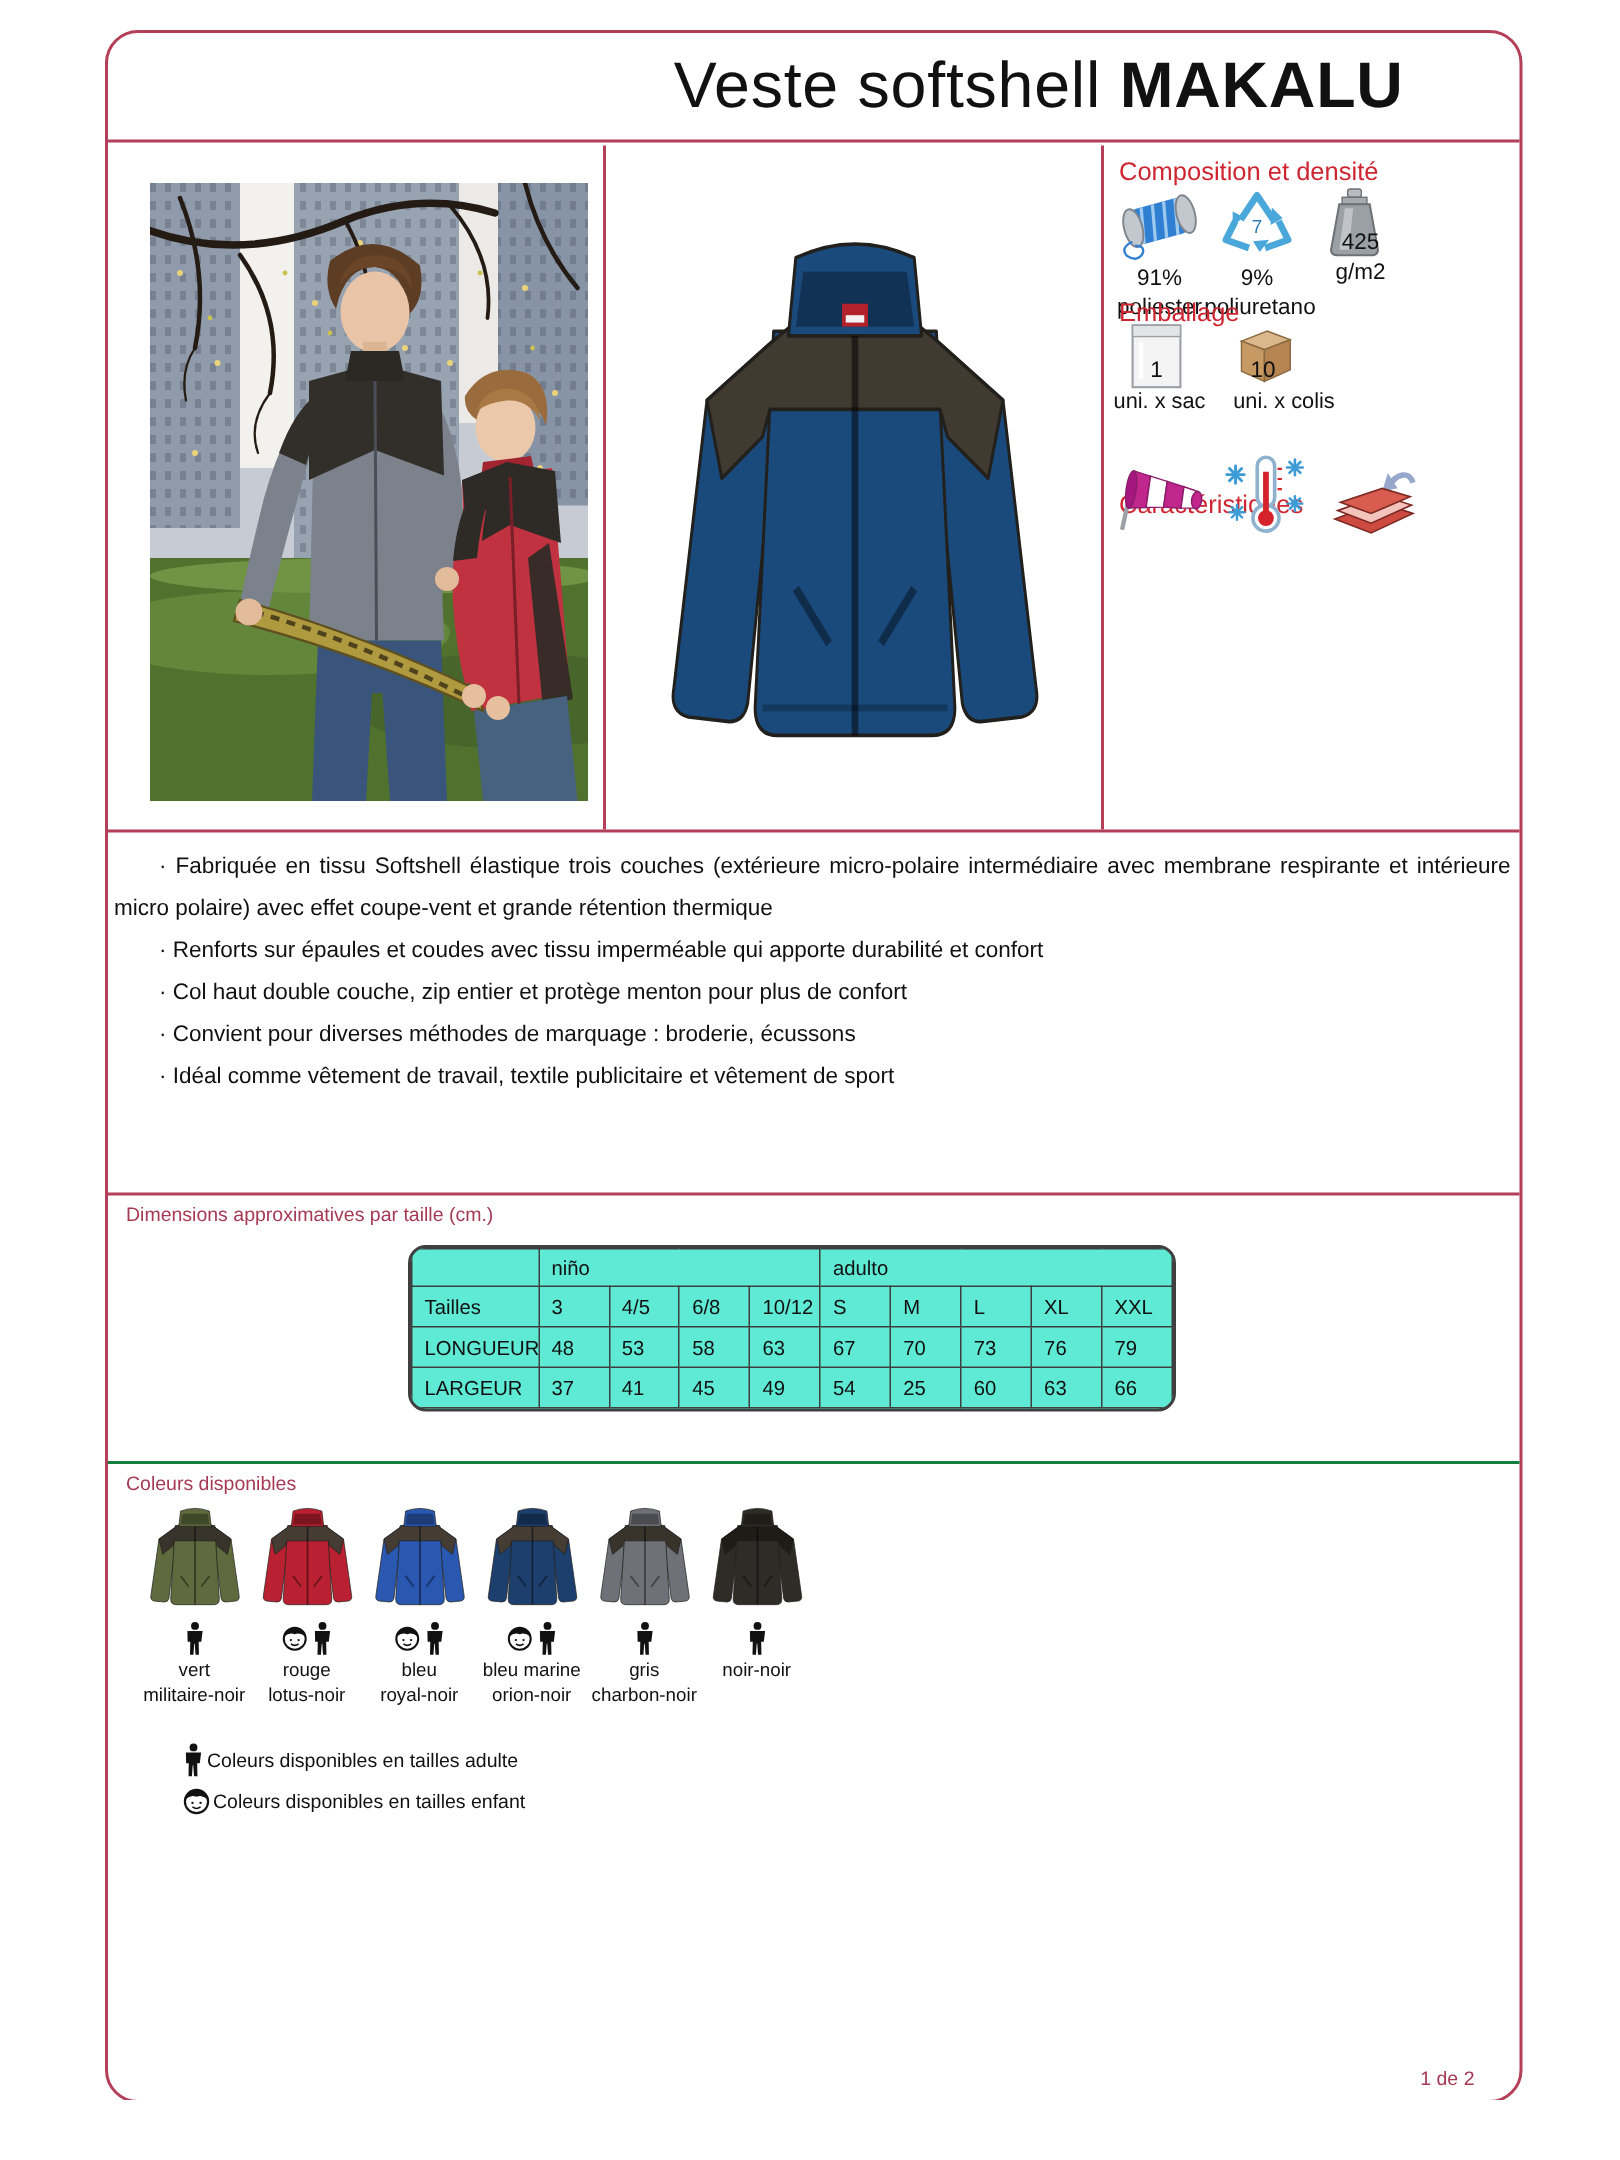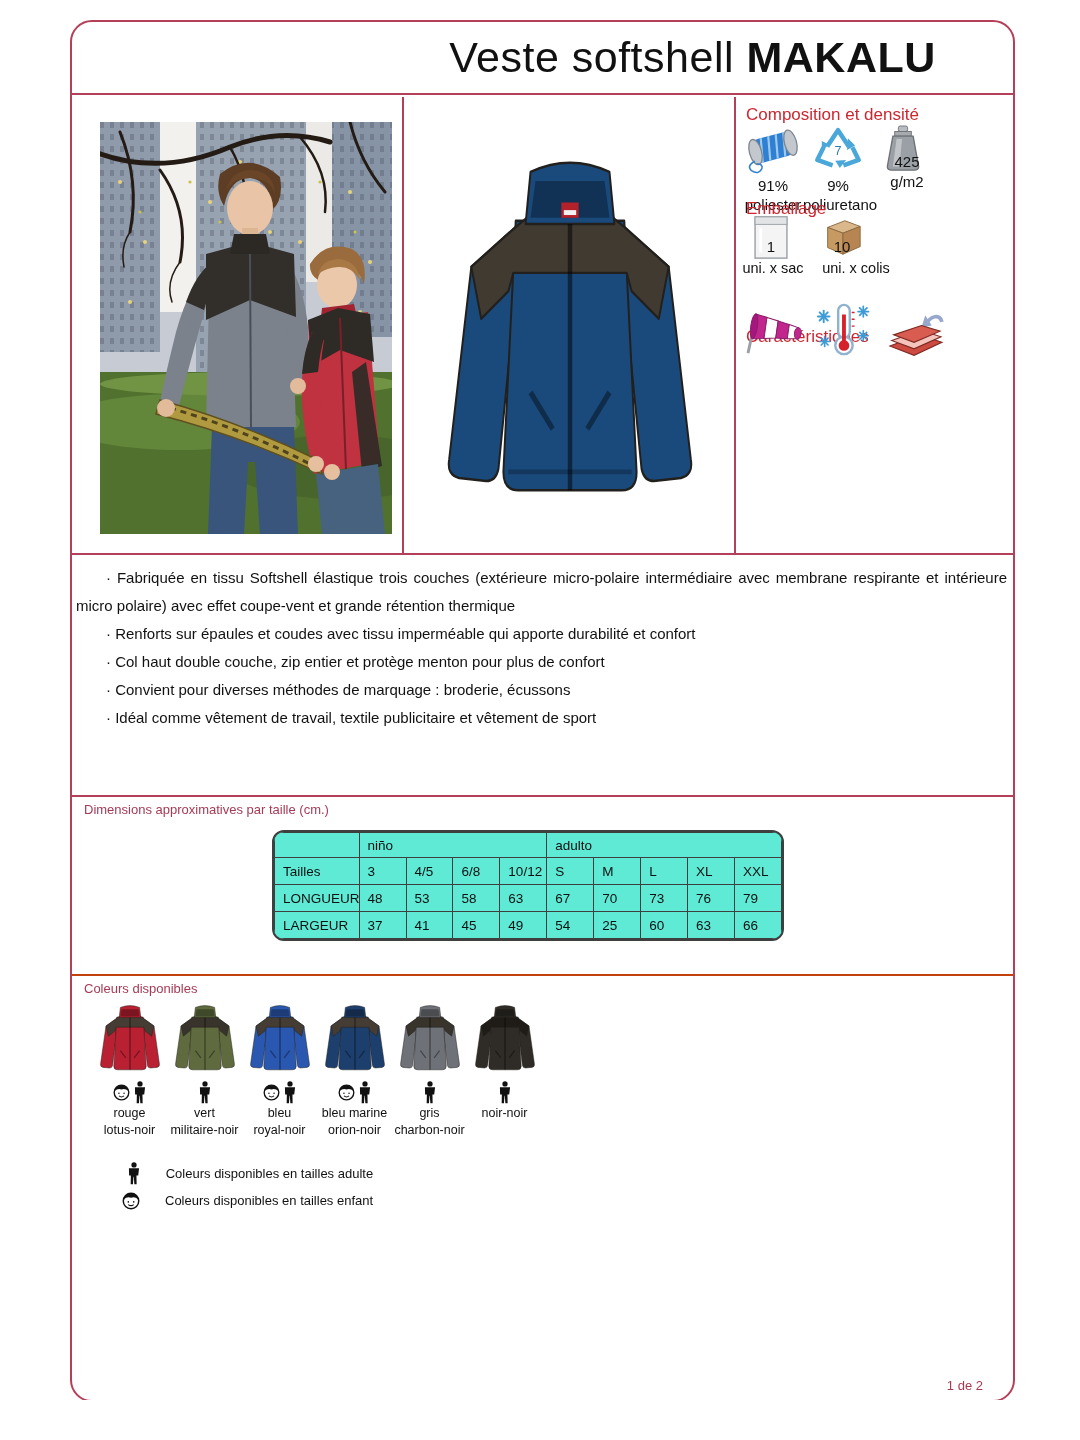--- a/index.html
+++ b/index.html
@@ -33,28 +33,28 @@
   
   .dim-section{position:absolute;top:773px;left:0;right:0;height:179px;border-top:2px solid #b43f58;}
   .section-heading{position:absolute;left:12px;top:5px;font-size:13px;color:#a63a55;}
   .dim-table-wrap{position:absolute;left:200px;top:33px;width:508px;
                   border:2px solid #3f3f3f;border-radius:12px;overflow:hidden;background:#5eead4;}
   table.dims{border-collapse:collapse;table-layout:fixed;width:100%;font-size:13.5px;}
   table.dims td,table.dims th{border:1px solid #3f3f3f;height:26px;padding:0 0 0 8px;
                   text-align:left;font-weight:normal;overflow:hidden;white-space:nowrap;}
   table.dims tr.grp td,table.dims tr.grp th{height:24px;}
   
-  .colors-section{position:absolute;top:952px;left:0;right:0;bottom:0;border-top:2px solid #c2410c;}
+  .colors-section{position:absolute;top:952px;left:0;right:0;bottom:0;border-top:2px solid #15803d;}
   .swatch-row{position:absolute;left:20px;top:22px;display:flex;}
   .swatch{width:75px;display:flex;flex-direction:column;align-items:center;}
   .swatch .jacket{width:72px;height:80px;}
   .size-icons{height:26px;display:flex;align-items:center;justify-content:center;gap:3px;margin-top:1px;}
   .swatch-label{font-size:12.5px;text-align:center;line-height:17px;white-space:nowrap;}
   .legend{position:absolute;left:50px;top:184px;}
-  .legend-row{display:flex;align-items:center;gap:25px;height:27px;font-size:13px;justify-content:flex-end;}
+  .legend-row{display:flex;align-items:center;gap:2px;height:27px;font-size:13px;}
   .page-num{position:absolute;right:30px;bottom:7px;font-size:13px;color:#a63a55;}
 </style>
 </head>
 <body>
 
 <div class="page">
   <div class="frame">
 
     <div class="title-band">
       <div class="title"><span>Veste softshell </span><span class="bold">MAKALU</span></div>
@@ -340,20 +340,46 @@
     </div>
 
     <div class="colors-section">
       <div class="section-heading">Coleurs disponibles</div>
 
       <div class="swatch-row">
 
         <div class="swatch">
           <svg class="jacket" viewBox="0 0 120 130">
             <g stroke="#22201c" stroke-width="0.8" stroke-linejoin="round">
+              <path d="M38,32 L20,45 L11,108 Q10,113 15,114 L26,115 Q30,115 31,111 L36,70 Z" fill="#5f6b3e"></path>
+              <path d="M82,32 L100,45 L109,108 Q110,113 105,114 L94,115 Q90,115 89,111 L84,70 Z" fill="#5f6b3e"></path>
+              <path d="M38,30 L82,30 L87,112 Q87,118 81,118 L39,118 Q33,118 33,112 Z" fill="#5f6b3e"></path>
+              <path d="M20,45 L38,32 L44,28 L76,28 L82,32 L100,45 L96,62 L85,53 L83,47 L37,47 L35,53 L24,62 Z" fill="#38332b"></path>
+              <path d="M44,14 Q60,8 76,14 L78,31 L42,31 Z" fill="#5f6b3e"></path>
+            </g>
+            <path d="M46,17 L74,17 L76,29 L44,29 Z" fill="rgba(0,0,0,0.32)"></path>
+            <path d="M60,31 L60,118" stroke="rgba(0,0,0,0.5)" stroke-width="1.8"></path>
+            <path d="M44,86 l9,12 M76,86 l-9,12" stroke="rgba(0,0,0,0.4)" stroke-width="2"></path>
+          </svg>
+          <div class="size-icons">
+
+            <svg width="14" height="23" viewBox="0 0 16 26">
+              <circle cx="8" cy="3.2" r="3" fill="#111"></circle>
+              <path d="M2.2,7 h11.6 l-1,8.2 h-2 l0.2,10 h-2.6 l-0.6,-8.4 h-0.4 l-0.6,8.4 H4.2 l0.2,-10 h-2 z" fill="#111"></path>
+            </svg>
+          </div>
+          <div class="swatch-label">
+            <div>vert</div>
+            <div>militaire-noir</div>
+          </div>
+        </div>
+
+        <div class="swatch">
+          <svg class="jacket" viewBox="0 0 120 130">
+            <g stroke="#22201c" stroke-width="0.8" stroke-linejoin="round">
               <path d="M38,32 L20,45 L11,108 Q10,113 15,114 L26,115 Q30,115 31,111 L36,70 Z" fill="#b92031"></path>
               <path d="M82,32 L100,45 L109,108 Q110,113 105,114 L94,115 Q90,115 89,111 L84,70 Z" fill="#b92031"></path>
               <path d="M38,30 L82,30 L87,112 Q87,118 81,118 L39,118 Q33,118 33,112 Z" fill="#b92031"></path>
               <path d="M20,45 L38,32 L44,28 L76,28 L82,32 L100,45 L96,62 L85,53 L83,47 L37,47 L35,53 L24,62 Z" fill="#453d33"></path>
               <path d="M44,14 Q60,8 76,14 L78,31 L42,31 Z" fill="#b92031"></path>
             </g>
             <path d="M46,17 L74,17 L76,29 L44,29 Z" fill="rgba(0,0,0,0.32)"></path>
             <path d="M60,31 L60,118" stroke="rgba(0,0,0,0.5)" stroke-width="1.8"></path>
             <path d="M44,86 l9,12 M76,86 l-9,12" stroke="rgba(0,0,0,0.4)" stroke-width="2"></path>
           </svg>
@@ -366,46 +392,20 @@
               <path d="M7,14 Q10,16.4 13,14" stroke="#111" stroke-width="1.2" fill="none"></path>
             </svg>
             <svg width="14" height="23" viewBox="0 0 16 26">
               <circle cx="8" cy="3.2" r="3" fill="#111"></circle>
               <path d="M2.2,7 h11.6 l-1,8.2 h-2 l0.2,10 h-2.6 l-0.6,-8.4 h-0.4 l-0.6,8.4 H4.2 l0.2,-10 h-2 z" fill="#111"></path>
             </svg>
           </div>
           <div class="swatch-label">
             <div>rouge</div>
             <div>lotus-noir</div>
-          </div>
-        </div>
-
-        <div class="swatch">
-          <svg class="jacket" viewBox="0 0 120 130">
-            <g stroke="#22201c" stroke-width="0.8" stroke-linejoin="round">
-              <path d="M38,32 L20,45 L11,108 Q10,113 15,114 L26,115 Q30,115 31,111 L36,70 Z" fill="#5f6b3e"></path>
-              <path d="M82,32 L100,45 L109,108 Q110,113 105,114 L94,115 Q90,115 89,111 L84,70 Z" fill="#5f6b3e"></path>
-              <path d="M38,30 L82,30 L87,112 Q87,118 81,118 L39,118 Q33,118 33,112 Z" fill="#5f6b3e"></path>
-              <path d="M20,45 L38,32 L44,28 L76,28 L82,32 L100,45 L96,62 L85,53 L83,47 L37,47 L35,53 L24,62 Z" fill="#38332b"></path>
-              <path d="M44,14 Q60,8 76,14 L78,31 L42,31 Z" fill="#5f6b3e"></path>
-            </g>
-            <path d="M46,17 L74,17 L76,29 L44,29 Z" fill="rgba(0,0,0,0.32)"></path>
-            <path d="M60,31 L60,118" stroke="rgba(0,0,0,0.5)" stroke-width="1.8"></path>
-            <path d="M44,86 l9,12 M76,86 l-9,12" stroke="rgba(0,0,0,0.4)" stroke-width="2"></path>
-          </svg>
-          <div class="size-icons">
-
-            <svg width="14" height="23" viewBox="0 0 16 26">
-              <circle cx="8" cy="3.2" r="3" fill="#111"></circle>
-              <path d="M2.2,7 h11.6 l-1,8.2 h-2 l0.2,10 h-2.6 l-0.6,-8.4 h-0.4 l-0.6,8.4 H4.2 l0.2,-10 h-2 z" fill="#111"></path>
-            </svg>
-          </div>
-          <div class="swatch-label">
-            <div>vert</div>
-            <div>militaire-noir</div>
           </div>
         </div>
 
         <div class="swatch">
           <svg class="jacket" viewBox="0 0 120 130">
             <g stroke="#22201c" stroke-width="0.8" stroke-linejoin="round">
               <path d="M38,32 L20,45 L11,108 Q10,113 15,114 L26,115 Q30,115 31,111 L36,70 Z" fill="#2a57b0"></path>
               <path d="M82,32 L100,45 L109,108 Q110,113 105,114 L94,115 Q90,115 89,111 L84,70 Z" fill="#2a57b0"></path>
               <path d="M38,30 L82,30 L87,112 Q87,118 81,118 L39,118 Q33,118 33,112 Z" fill="#2a57b0"></path>
               <path d="M20,45 L38,32 L44,28 L76,28 L82,32 L100,45 L96,62 L85,53 L83,47 L37,47 L35,53 L24,62 Z" fill="#453d33"></path>

